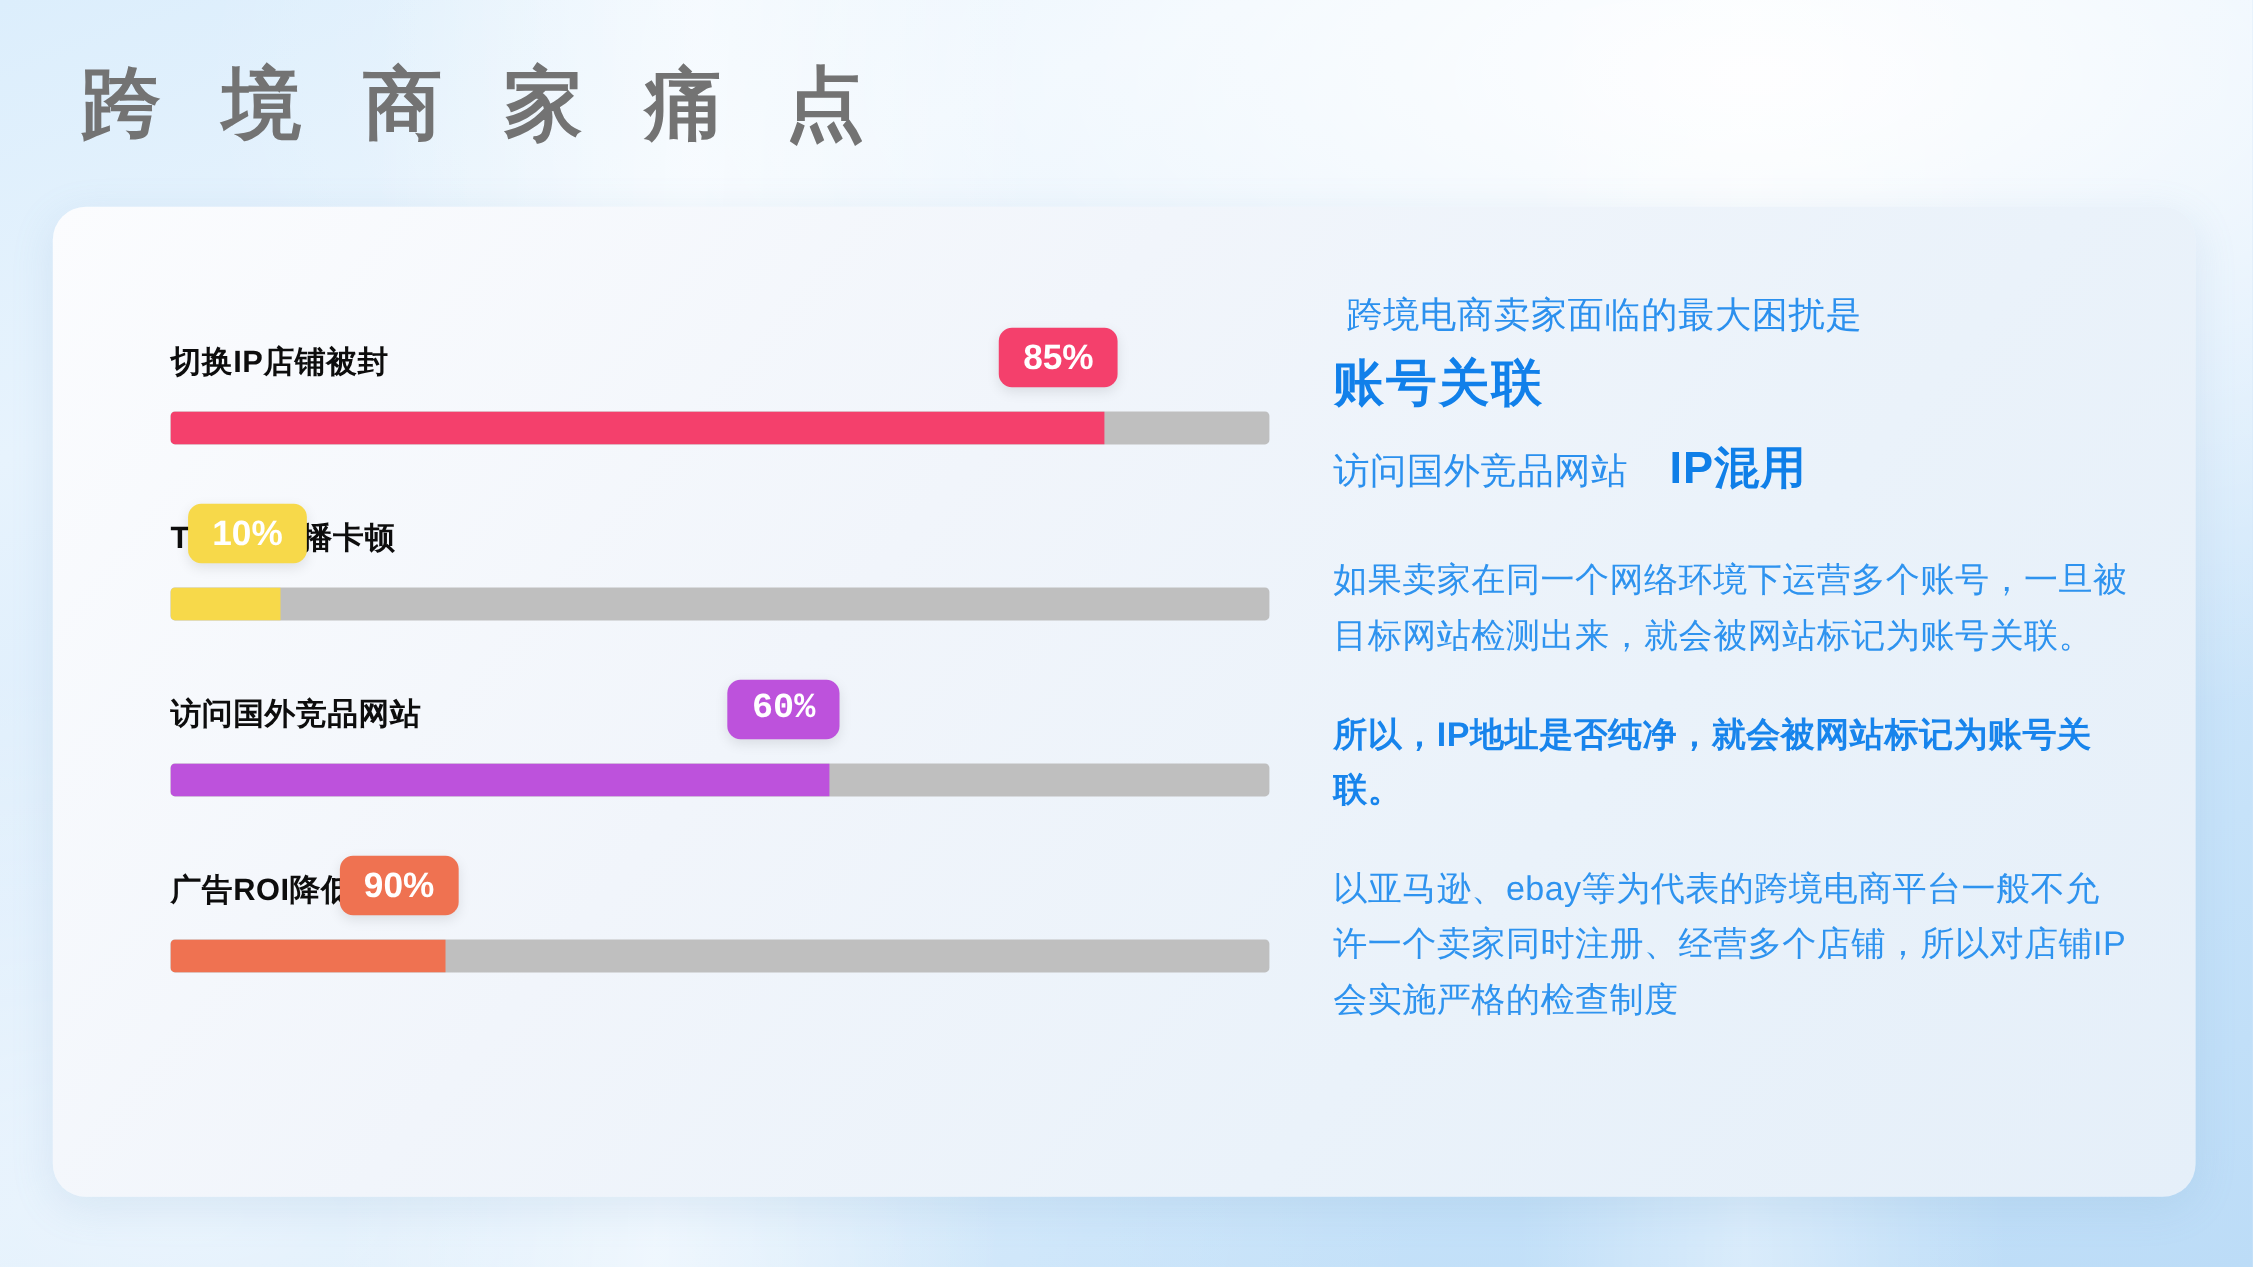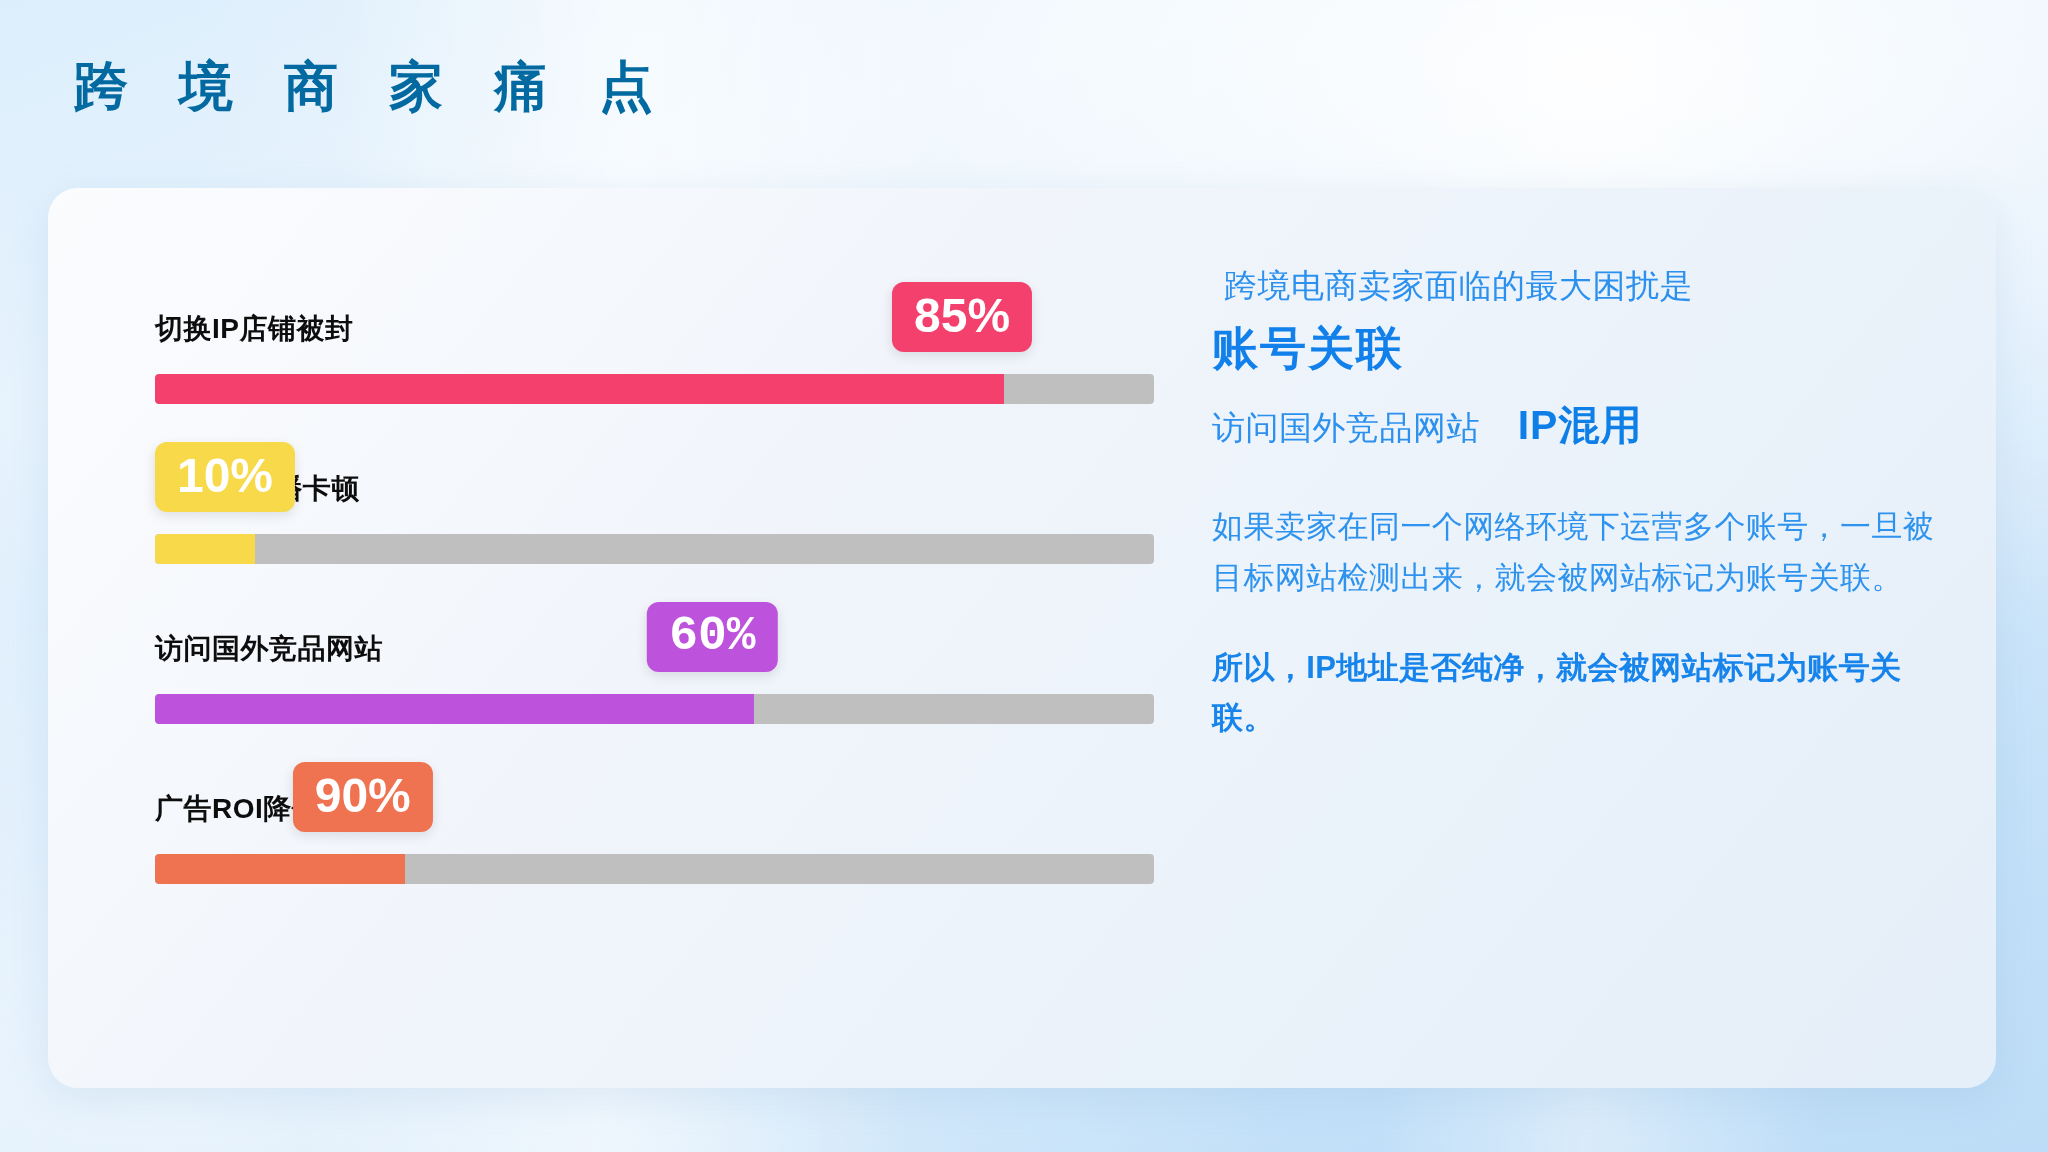--- a/index.html
+++ b/index.html
@@ -44,23 +44,23 @@
     background: linear-gradient(100deg, rgba(255,255,255,0.0) 38%, rgba(255,255,255,0.4) 52%, rgba(255,255,255,0.0) 68%);
     transform: rotate(-10deg);
     pointer-events: none;
   }
 
   
   .page-title {
     position: absolute;
     left: 74px;
     top: 58px;
-    font-size: 54px;
-    font-weight: 900;
-    color: #0369a1;
+    font-size: 72px;
+    font-weight: 900;
+    color: #737373;
     letter-spacing: 18px;
     line-height: 1.05;
     white-space: nowrap;
   }
 
   
   .card {
     position: absolute;
     left: 48px;
     top: 188px;
@@ -100,21 +100,21 @@
     font-weight: 900;
     color: #0d0d0d;
     letter-spacing: 0.5px;
     white-space: nowrap;
   }
   .bar-badge {
     position: absolute;
     bottom: 0px;
     transform: translateX(-50%);
     color: #ffffff;
-    font-size: 48px;
+    font-size: 32px;
     font-weight: 800;
     padding: 10px 22px 12px;
     border-radius: 12px;
     line-height: 1;
     white-space: nowrap;
     box-shadow: 0 4px 12px rgba(0,0,0,0.10);
   }
 
   .bar-track {
     position: absolute;
@@ -247,16 +247,17 @@
       <div class="lead-strong">账号关联</div>
       <div class="lead-mix"><span>访问国外竞品网站 </span><b>IP混用</b></div>
 
       <div class="gap-lg"></div>
       <div class="para">如果卖家在同一个网络环境下运营多个账号，一旦被目标网站检测出来，就会被网站标记为账号关联。</div>
 
       <div class="gap-md"></div>
       <div class="para bold">所以，IP地址是否纯净，就会被网站标记为账号关联。</div>
 
       <div class="gap-md"></div>
+      <div class="para">以亚马逊、ebay等为代表的跨境电商平台一般不允许一个卖家同时注册、经营多个店铺，所以对店铺IP会实施严格的检查制度</div>
     </div>
   </div>
 
 </div>
 
 </body></html>

